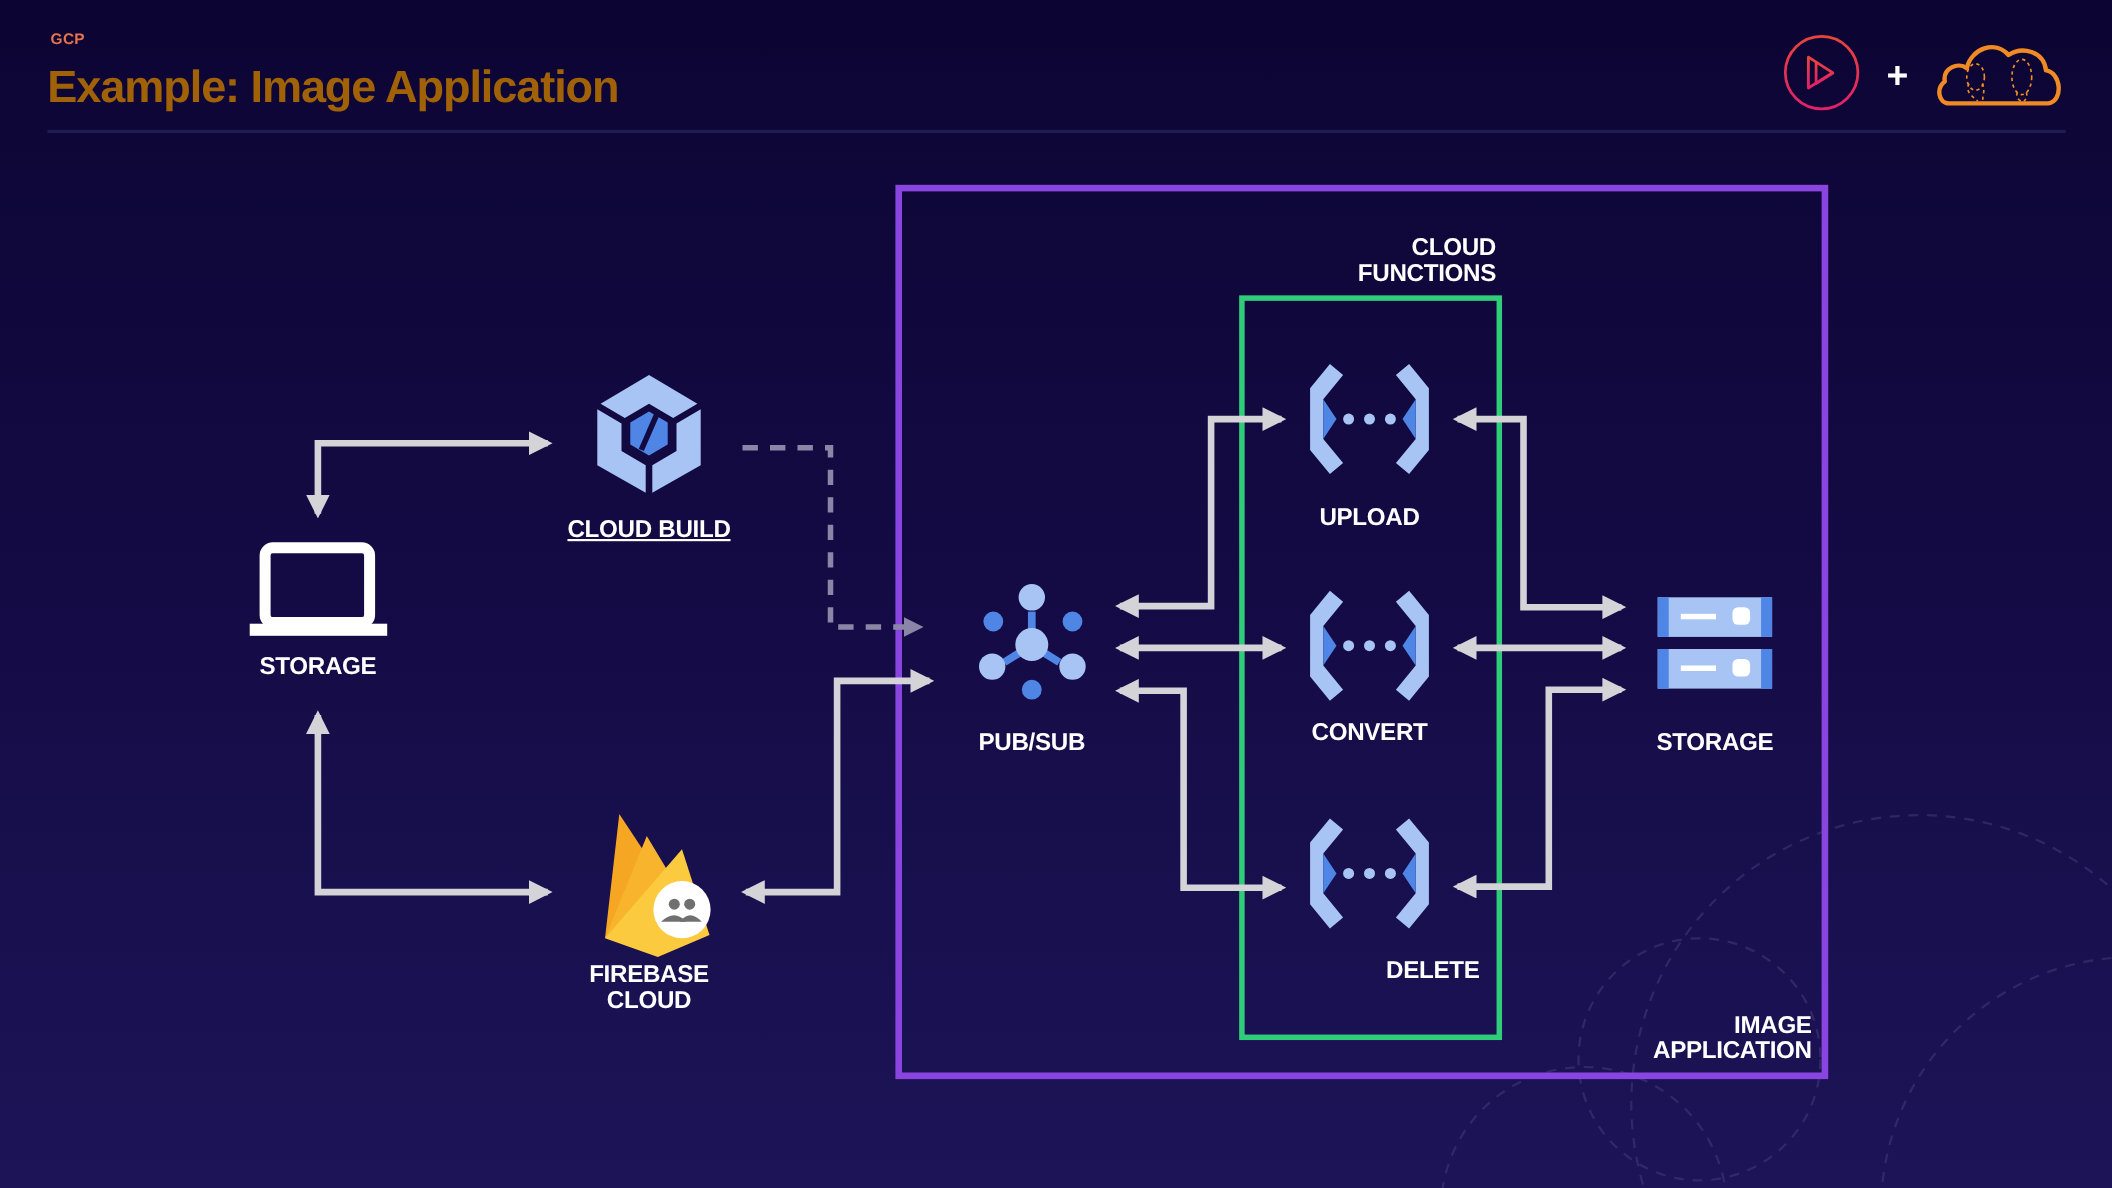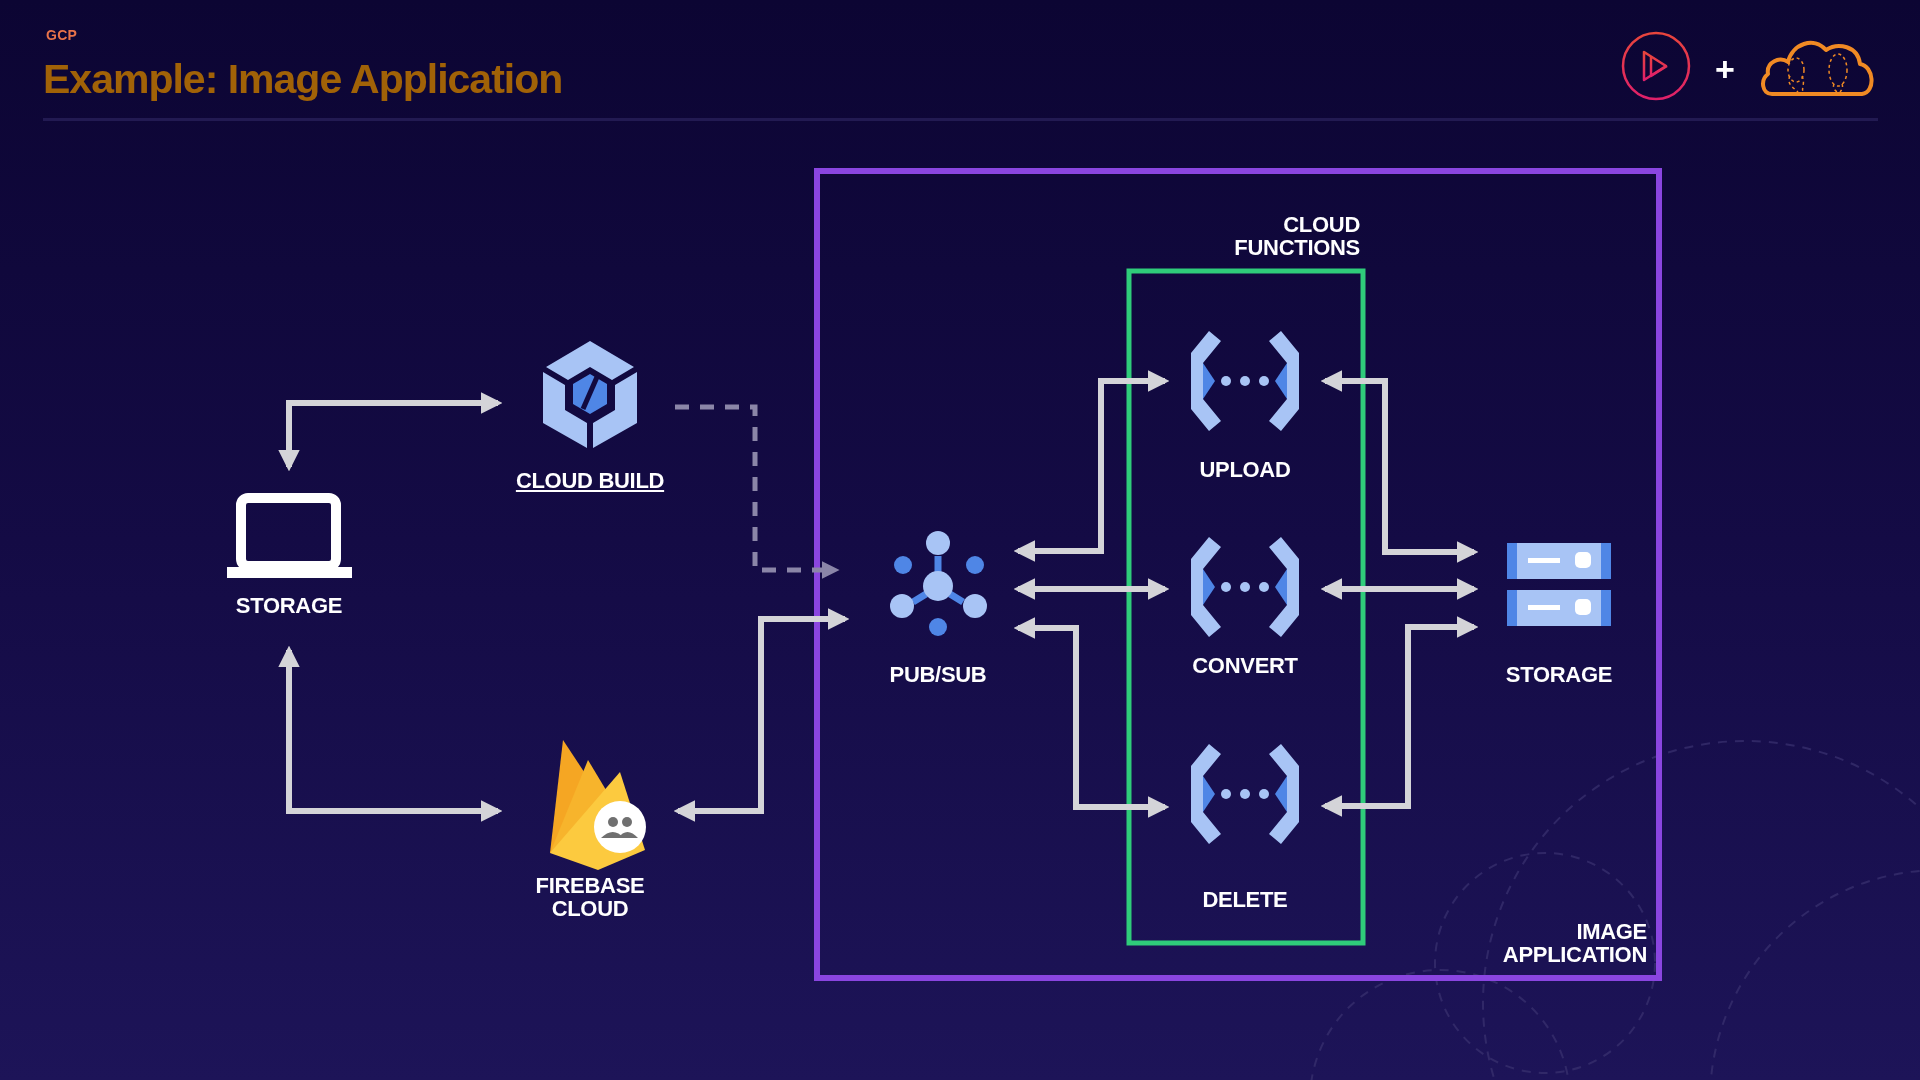--- a/index.html
+++ b/index.html
@@ -170,21 +170,21 @@
 
 <div class="abs label" style="left:189px;top:594px;width:200px;">STORAGE</div>
 <div class="abs label" style="left:470px;top:469px;width:240px;text-decoration:underline;">CLOUD BUILD</div>
 <div class="abs label" style="left:490px;top:874px;width:200px;">
   <div>FIREBASE</div>
   <div>CLOUD</div>
 </div>
 <div class="abs label" style="left:838px;top:663px;width:200px;">PUB/SUB</div>
 <div class="abs label" style="left:1145px;top:458px;width:200px;">UPLOAD</div>
 <div class="abs label" style="left:1145px;top:654px;width:200px;">CONVERT</div>
-<div class="abs label" style="left:1145px;top:888px;width:200px;">DELETE</div>
+<div class="abs label" style="left:1145px;top:870px;width:200px;text-align:right;">DELETE</div>
 <div class="abs label" style="left:1459px;top:663px;width:200px;">STORAGE</div>
 
 <div class="abs label label-right" style="left:1110px;top:213px;width:250px;">
   <div>CLOUD</div>
   <div>FUNCTIONS</div>
 </div>
 <div class="abs label label-right" style="left:1397px;top:920px;width:250px;">
   <div>IMAGE</div>
   <div>APPLICATION</div>
 </div>

